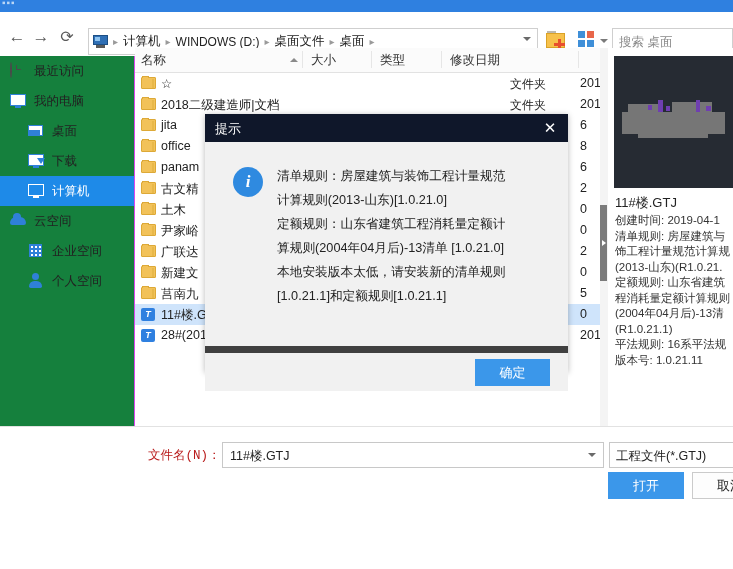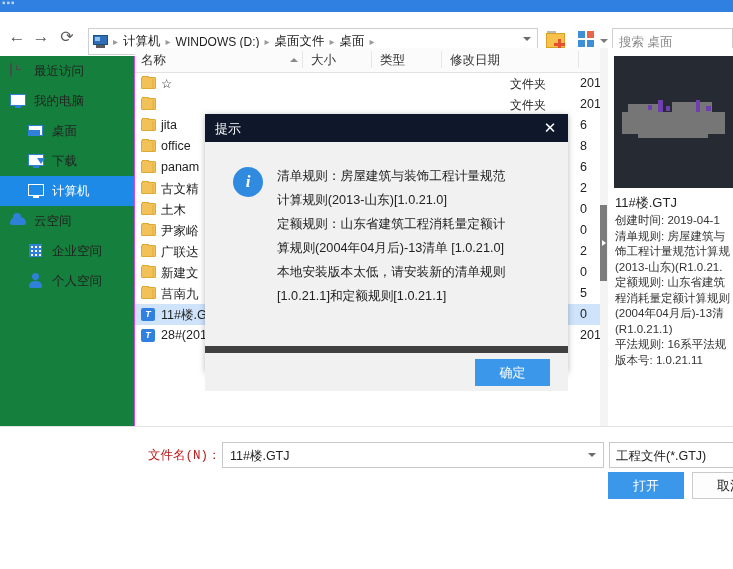--- a/index.html
+++ b/index.html
@@ -285,20 +285,21 @@
           </span>
         <span class="c-name">☆</span>
         <span class="c-size"></span>
         <span class="c-type">文件夹</span>
         <span class="c-date">2017-11-23 18:49:22</span>
       </div>
       <div class="frow">
         <span class="fi">
             <i class="folder-ic"></i>
           </span>
+        <span class="c-name">2018二级建造师|文档</span>
         <span class="c-size"></span>
         <span class="c-type">文件夹</span>
         <span class="c-date">2019-04-11 14:48:19</span>
       </div>
       <div class="frow">
         <span class="fi">
             <i class="folder-ic"></i>
           </span>
         <span class="c-name">jita</span>
         <span class="c-date">6</span>

